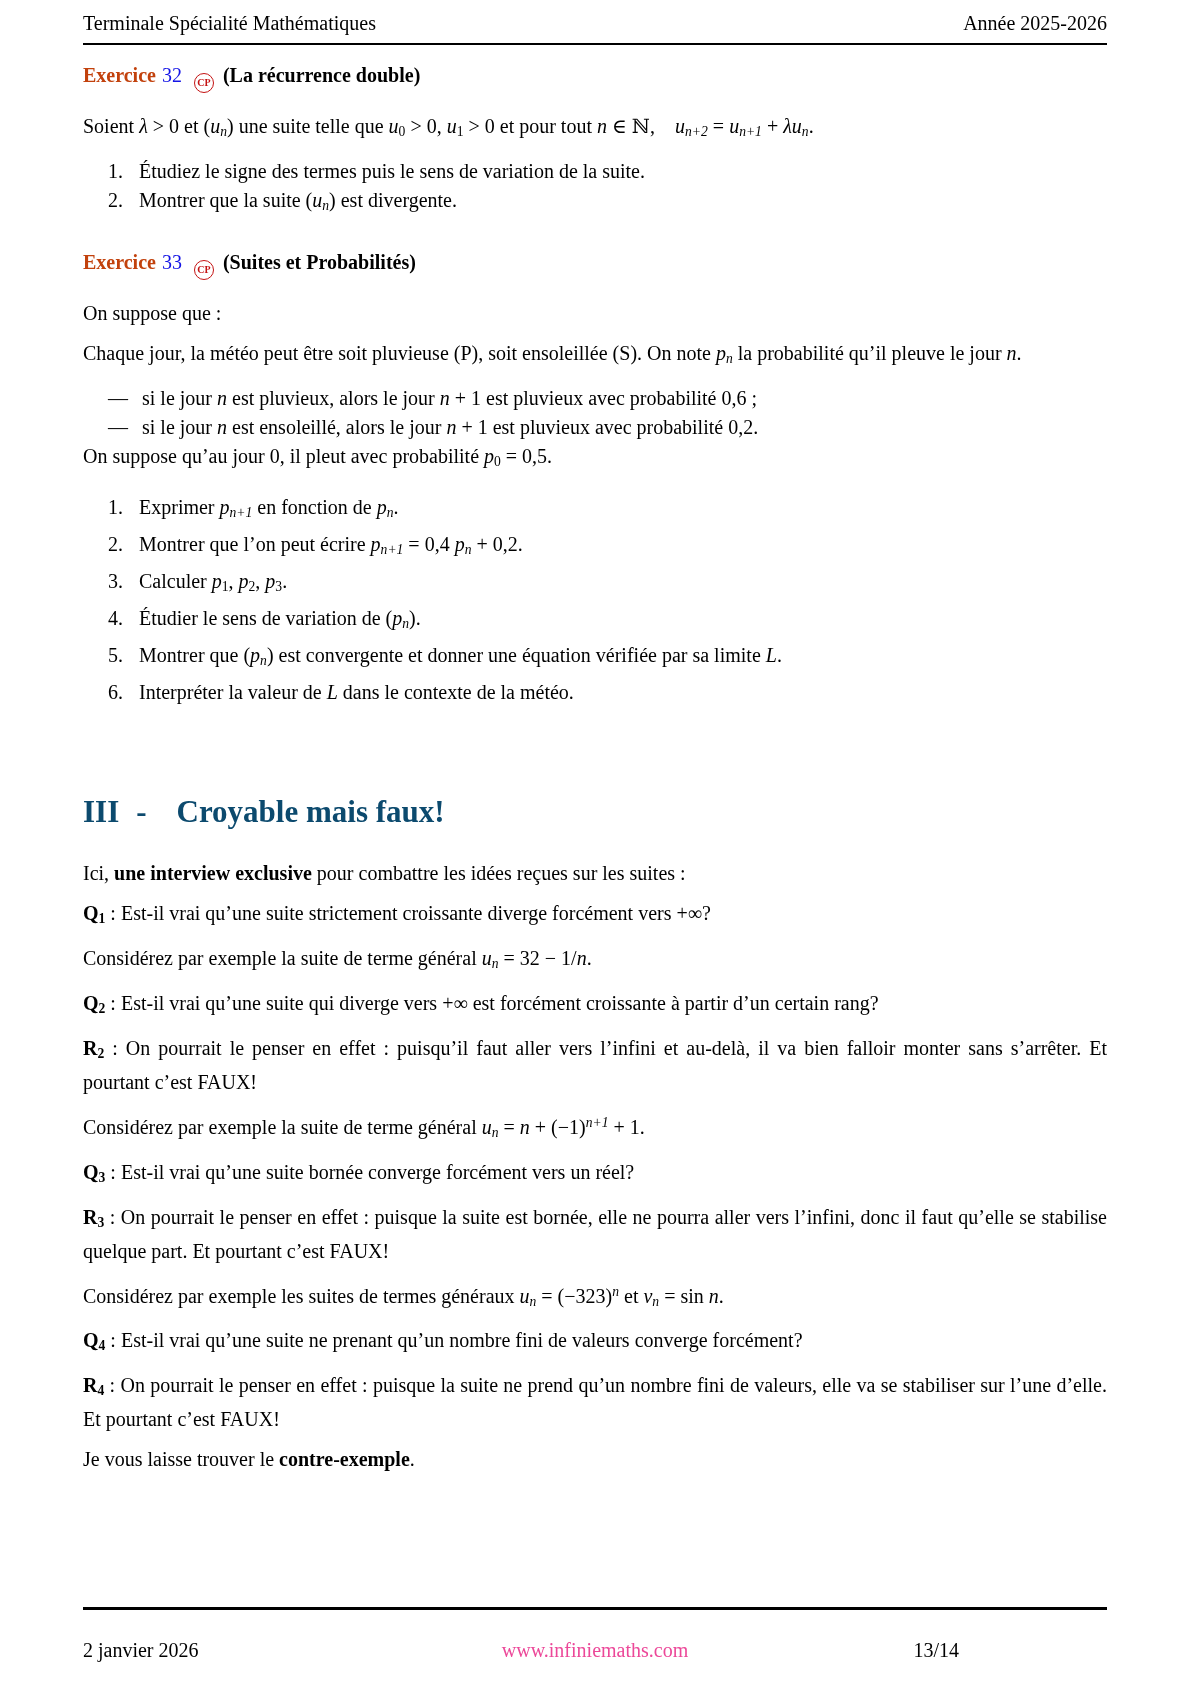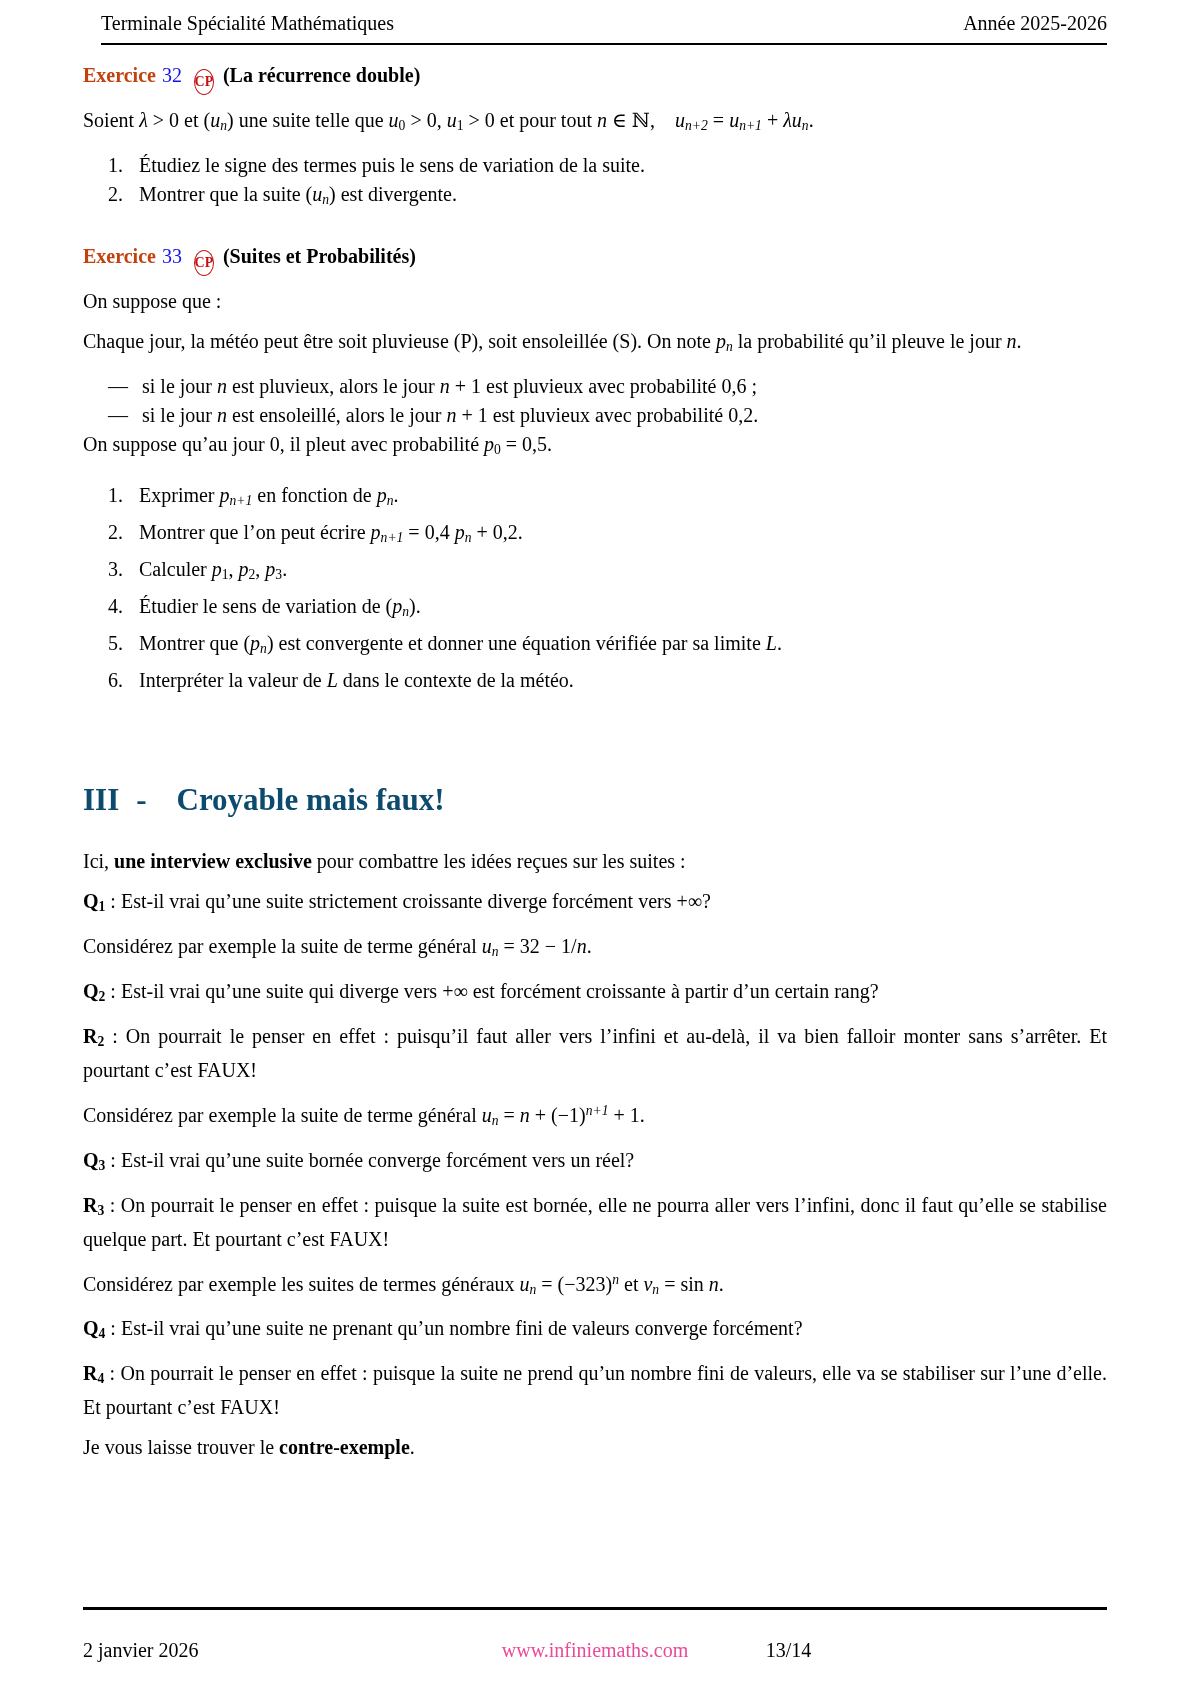--- a/index.html
+++ b/index.html
@@ -10,31 +10,31 @@
     box-sizing:border-box;
     padding:12px 83px 0 83px;
     font-family:"Liberation Serif","DejaVu Serif","DejaVu Sans",serif;
     font-size:20px;color:#000;
     overflow:hidden;
   }
   
   .hdr{
     display:flex;justify-content:space-between;align-items:flex-end;
     padding-bottom:8px;border-bottom:2px solid #000;
-    font-size:20px;line-height:23px;margin-left:18px;
+    font-size:20px;line-height:23px;
   }
   
   .ex-head{margin-top:17px;line-height:26px;white-space:nowrap;}
   .ex-label{color:#c2410c;font-weight:bold;}
   .ex-num{color:#1414e6;margin-left:6px;}
   .cp-badge{
     display:inline-flex;align-items:center;justify-content:center;
-    width:20px;height:26px;border:1.6px solid #c41212;border-radius:50%;
-    color:#c41212;font-size:14px;font-weight:bold;letter-spacing:0;
-    margin:0 7px 0 12px;vertical-align:-4px;box-sizing:border-box;
+    width:20px;height:20px;border:1.6px solid #c41212;border-radius:50%;
+    color:#c41212;font-size:10px;font-weight:bold;letter-spacing:0;
+    margin:0 7px 8px 12px;vertical-align:-4px;box-sizing:border-box;
   }
   .ex-title{font-weight:bold;margin-left:2px;}
   
   .body{line-height:29px;margin:11px 0;text-align:justify;}
   .tight{margin-bottom:0;}
   .enum{margin-top:7px;}
   .enum33{margin-top:17px;}
   .item{display:flex;padding-left:25px;line-height:29px;margin:0;}
   .enum33 .item{margin-bottom:3px;}
   .item .num{flex:0 0 31px;}
@@ -55,21 +55,21 @@
   .s-sup{font-size:0.68em;vertical-align:0.5em;}
   
   .ftr{
     position:absolute;left:83px;right:83px;bottom:22px;
     border-top:3px solid #000;padding-top:28px;
     display:flex;align-items:baseline;
     font-size:20px;line-height:24px;
   }
   .ftr .f-left{flex:1;text-align:left;}
   .ftr .f-center{flex:1;text-align:center;color:#ec4899;}
-  .ftr .f-right{flex:1;text-align:left;font-family:Liberation Serif, serif;}
+  .ftr .f-right{flex:1;text-align:center;font-family:Liberation Serif, serif;}
 </style>
 </head>
 <body>
 
 <div class="page">
 
   <header class="hdr">
     <span>Terminale Spécialité Mathématiques</span>
     <span>Année 2025-2026</span>
   </header>

